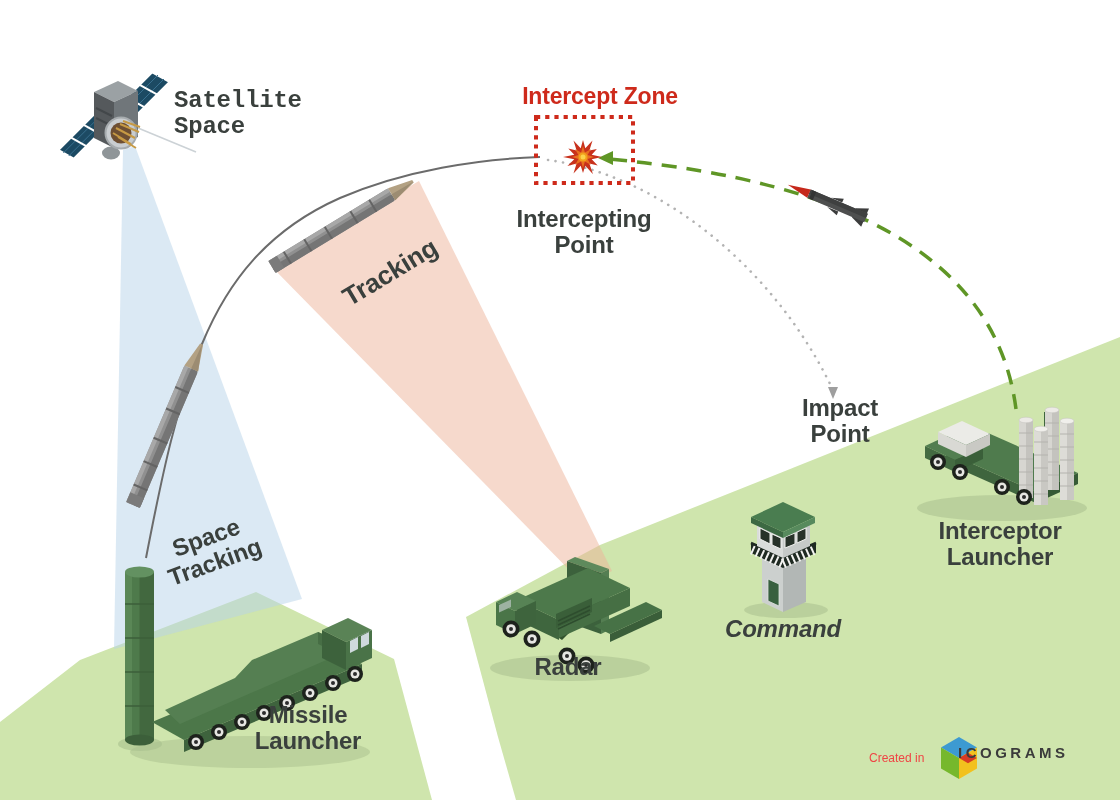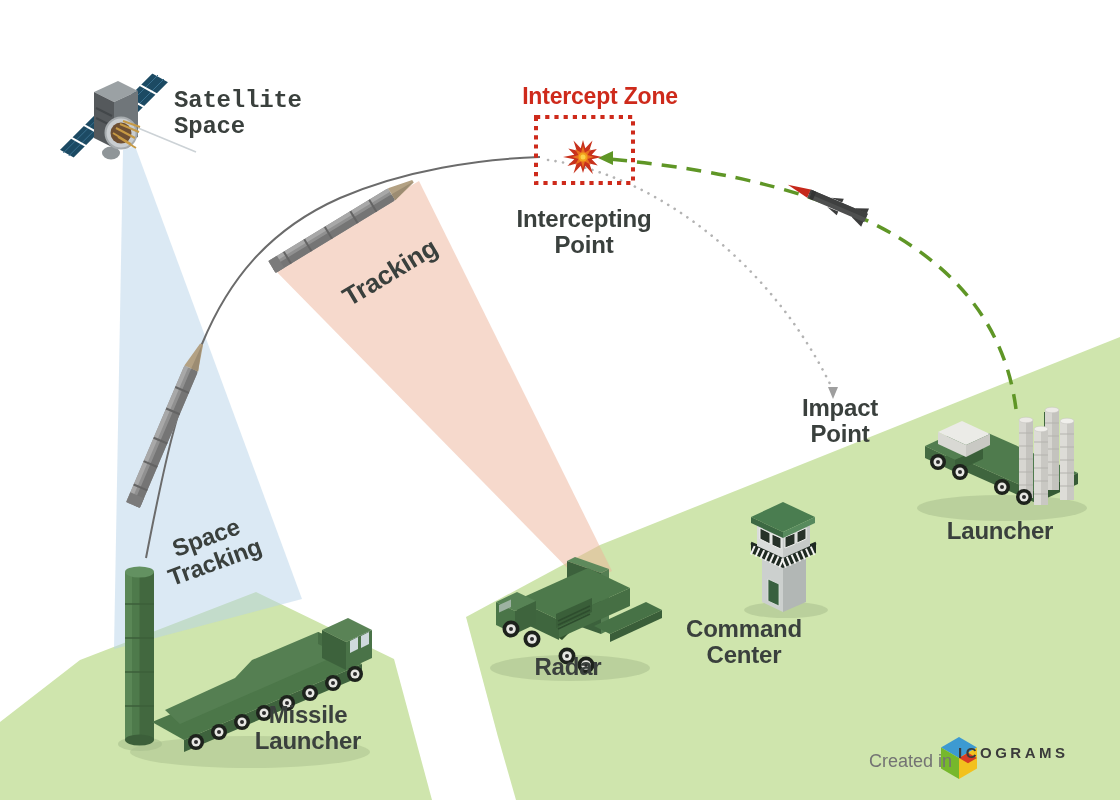--- a/index.html
+++ b/index.html
@@ -6,21 +6,21 @@
   .stage{position:relative;width:1120px;height:800px;background:#ffffff;overflow:hidden;
          font-family:"Liberation Sans",sans-serif;}
   .stage svg{position:absolute;left:0;top:0;}
   .label{position:absolute;font-weight:700;font-size:24px;line-height:1.08;color:#3a403d;
          text-align:center;letter-spacing:-0.2px;}
   .label span{display:block;}
   .label.left{text-align:left;}
   .label.red{color:#ce2a1b;font-size:23px;margin-left:16px;}
   .label.rot31{transform:rotate(-31deg);font-size:26px;}
   .label.rot20{transform:rotate(-20deg);}
-  .credit{position:absolute;color:#737373;font-size:18px;font-weight:400;}
+  .credit{position:absolute;color:#ef4444;font-size:12px;font-weight:400;}
   .brand{position:absolute;color:#3b3b3b;font-size:15px;font-weight:700;letter-spacing:3.5px;}
 </style>
 </head>
 <body>
 
 <div class="stage">
 <svg width="1120" height="800" viewBox="0 0 1120 800">
 
   <polygon points="0,722 80,660 256,592 394,659 432,800 0,800" fill="#cfe5ad"></polygon>
   <polygon points="466,617 600,545 1120,337 1120,800 516,800 498,737" fill="#cfe5ad"></polygon>
@@ -293,26 +293,26 @@
     <span>Space</span>
     <span>Tracking</span>
   </div>
 
   <div class="label" style="left:770px;top:395px;width:140px;">
     <span>Impact</span>
     <span>Point</span>
   </div>
 
   <div class="label" style="left:920px;top:518px;width:160px;">
+    <span>Interceptor</span>
     <span>Launcher</span>
   </div>
 
-  <div class="label" style="left:674px;top:616px;width:140px;">
+  <div class="label" style="left:713px;top:616px;width:140px;font-style:italic;">
     <span>Command</span>
-    <span>Center</span>
   </div>
 
   <div class="label" style="left:498px;top:654px;width:140px;">
     <span>Radar</span>
   </div>
 
   <div class="label" style="left:228px;top:702px;width:160px;">
     <span>Missile</span>
     <span>Launcher</span>
   </div>

